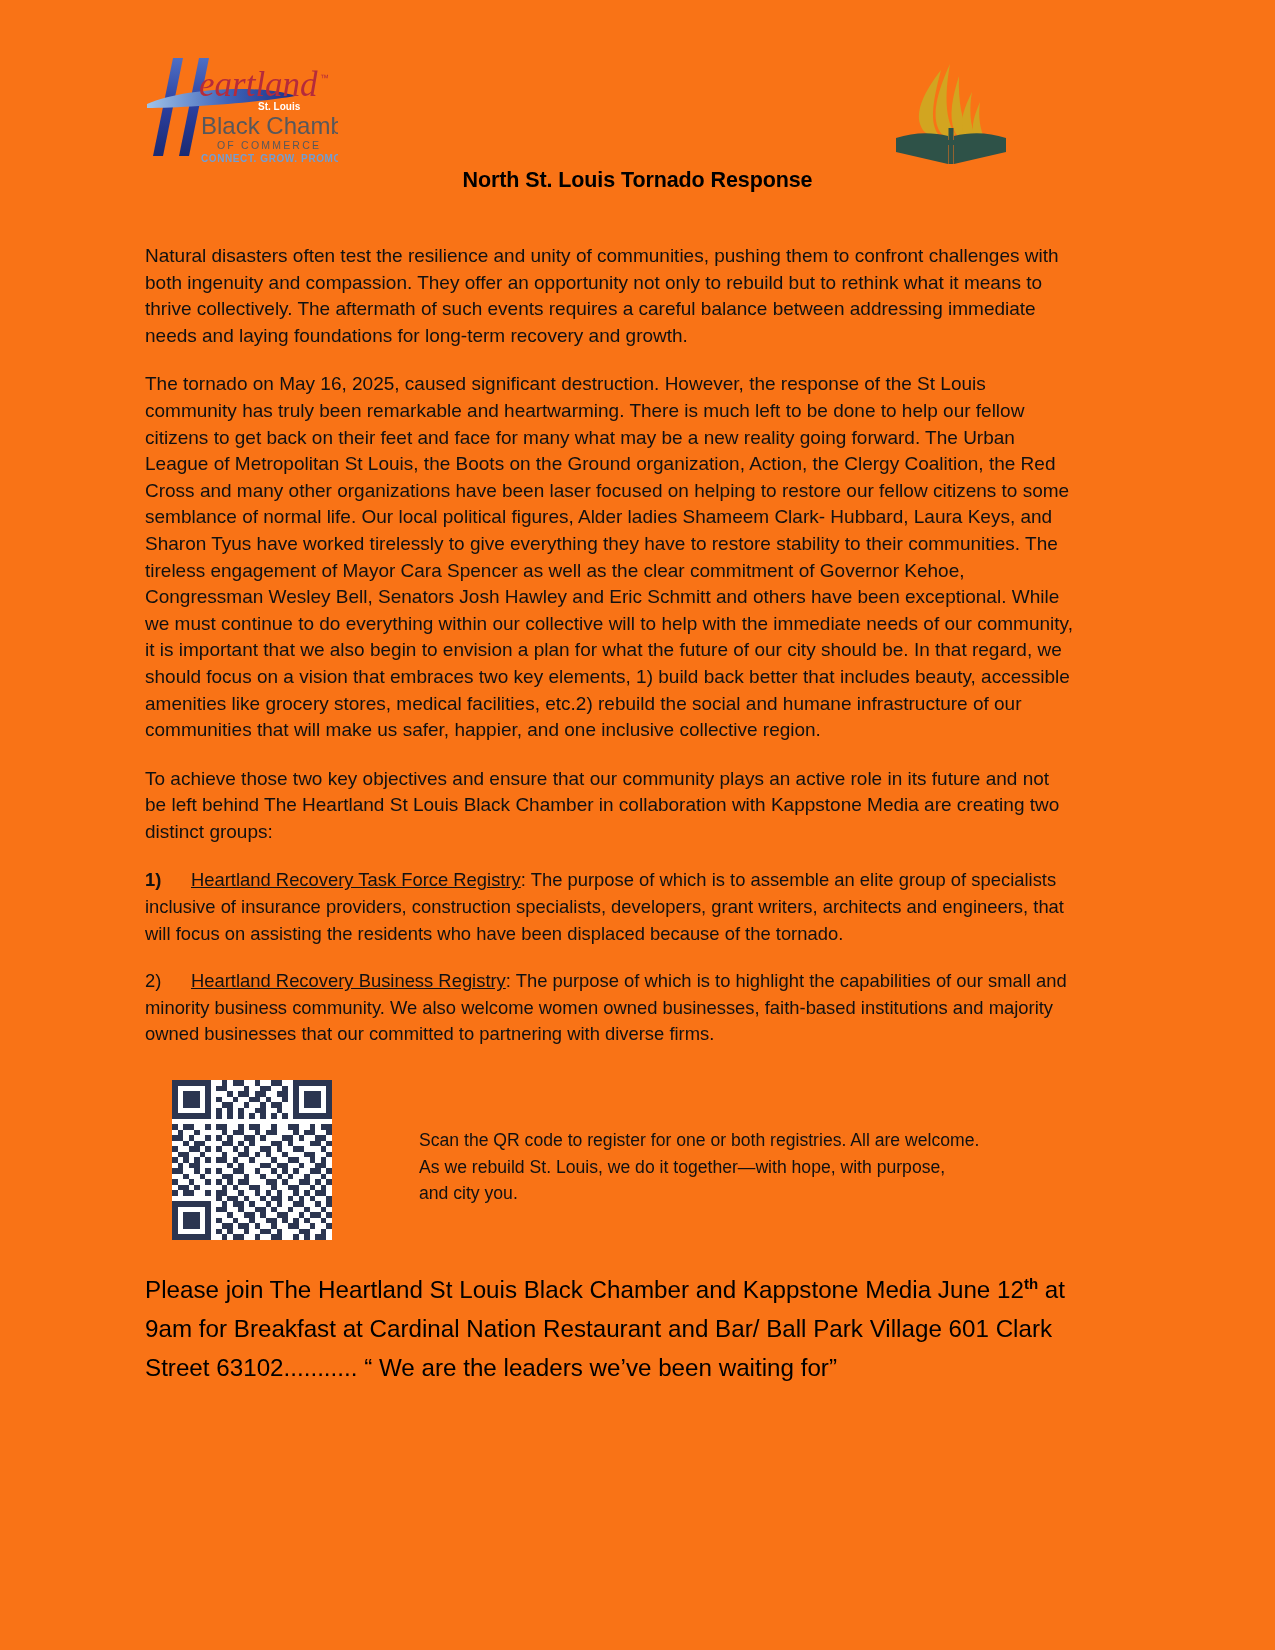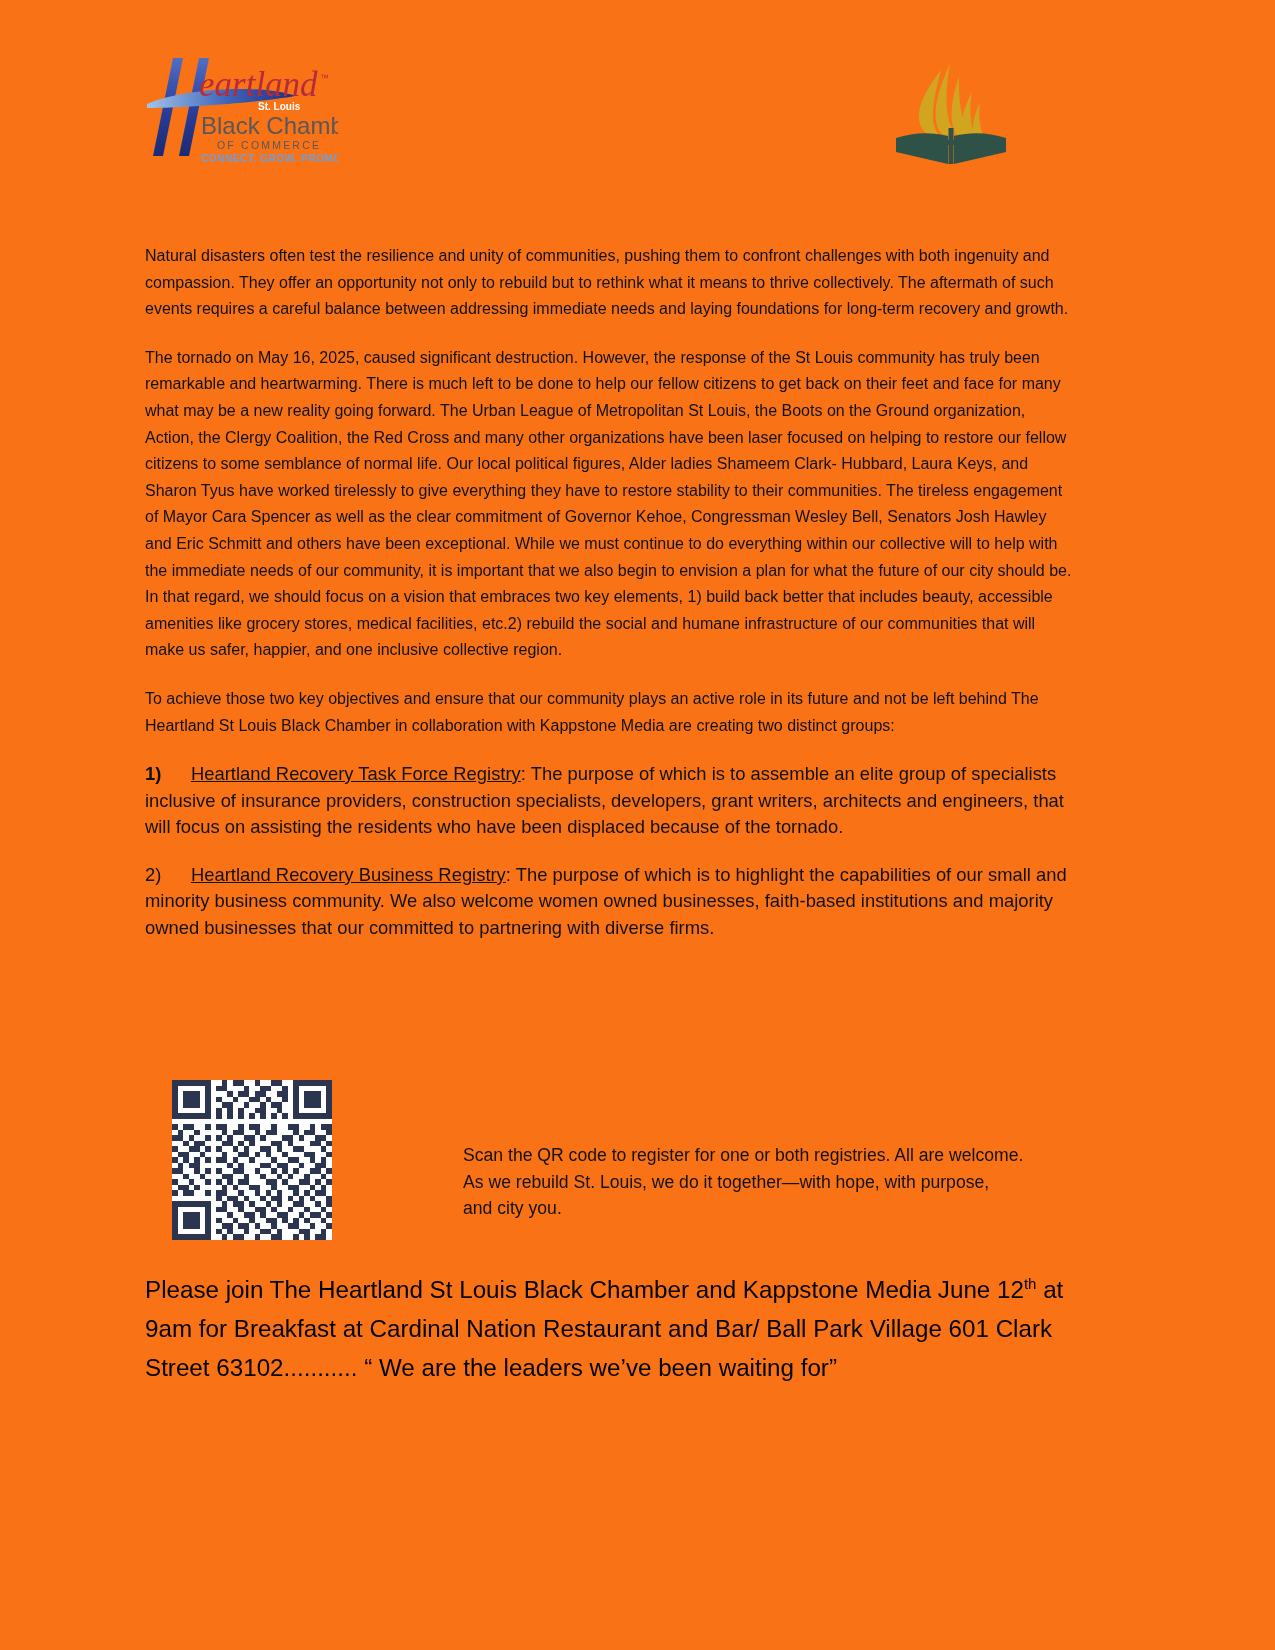--- a/index.html
+++ b/index.html
@@ -59,21 +59,21 @@
 
   
   .content {
     position: absolute;
     left: 145px;
     top: 243px;
     width: 930px;
   }
   p.para {
     margin: 0 0 22px 0;
-    font-size: 16px;
+    font-size: 19px;
     line-height: 26.6px;
     color: #111;
     text-align: left;
   }
 
   .listitem {
     margin: 0 0 21px 0;
     font-size: 18.4px;
     line-height: 26.6px;
     color: #111;
@@ -104,44 +104,44 @@
     position: absolute;
     left: 0;
     top: 0;
     width: 160px;
     height: 160px;
   }
   .qr-code svg { display: block; }
   .qr-text {
     position: absolute;
     left: 247px;
-    top: 62px;
+    top: 47px;
     width: 640px;
     font-size: 17.6px;
     line-height: 26.5px;
     color: #111;
-    margin-left: 44px;
   }
   .qr-text div { white-space: nowrap; }
 
   
   .closing {
     position: absolute;
     left: 145px;
     top: 1270px;
     width: 940px;
     font-size: 24.2px;
     line-height: 39px;
     color: #000;
     font-weight: 400;
   }
   .closing sup {
     font-size: 0.62em;
     vertical-align: super;
     line-height: 0;
+    font-weight: bold;
   }
 </style>
 </head>
 <body>
 
 <div class="page">
 
   <div class="header">
 
     <div class="logo-left">
@@ -188,20 +188,21 @@
         </g>
         <g fill="#2e5248">
           <path d="M68 78 L68 106 L16 94 L16 80 C34 74 52 74 68 78 Z"></path>
           <path d="M74 78 L74 106 L126 94 L126 80 C108 74 90 74 74 78 Z"></path>
         </g>
         <rect x="68.5" y="70" width="5" height="36" fill="#2e5248"></rect>
         <rect x="61" y="82" width="20" height="5" fill="#2e5248"></rect>
       </svg>
     </div>
 
+    <div class="doc-title">North St. Louis Tornado Response</div>
   </div>
 
   <div class="content">
     <p class="para">Natural disasters often test the resilience and unity of communities, pushing them to confront challenges with both ingenuity and compassion. They offer an opportunity not only to rebuild but to rethink what it means to thrive collectively. The aftermath of such events requires a careful balance between addressing immediate needs and laying foundations for long-term recovery and growth.</p>
     <p class="para">The tornado on May 16, 2025, caused significant destruction.   However, the response of the St Louis community has truly been remarkable and heartwarming.  There is much left to be done to help our fellow citizens to get back on their feet and face for many what may be a new reality going forward. The Urban League of Metropolitan St Louis, the Boots on the Ground organization, Action, the Clergy Coalition, the Red Cross and many other organizations have been laser focused on helping to restore our fellow citizens to some semblance of normal life. Our local political figures, Alder ladies Shameem Clark- Hubbard, Laura Keys, and Sharon Tyus have worked tirelessly to give everything they have to restore stability to their communities. The tireless engagement of Mayor Cara Spencer as well as the clear commitment of Governor Kehoe, Congressman Wesley Bell, Senators Josh Hawley and Eric Schmitt and others have been exceptional. While we must continue to do everything within our collective will to help with the immediate needs of our community, it is important that we also begin to envision a plan for what the future of our city should be.  In that regard, we should focus on a vision that embraces two key elements, 1) build back better that includes beauty, accessible amenities like grocery stores, medical facilities, etc.2) rebuild the social and humane infrastructure of our communities that will make us safer, happier, and one inclusive collective region.</p>
     <p class="para"> To achieve those two key objectives and ensure that our community plays an active role in its future and not be left behind The Heartland St Louis Black Chamber in collaboration with Kappstone Media are creating two distinct groups:</p>
 
     <div class="listitem">
       <span class="num">1)</span><span class="reg">Heartland Recovery Task Force Registry</span><span>:</span><span> The purpose of which is to assemble an elite group of specialists inclusive of insurance providers, construction specialists, developers, grant writers, architects and engineers, that will focus on assisting the residents who have been displaced because of the tornado.</span>
     </div>

